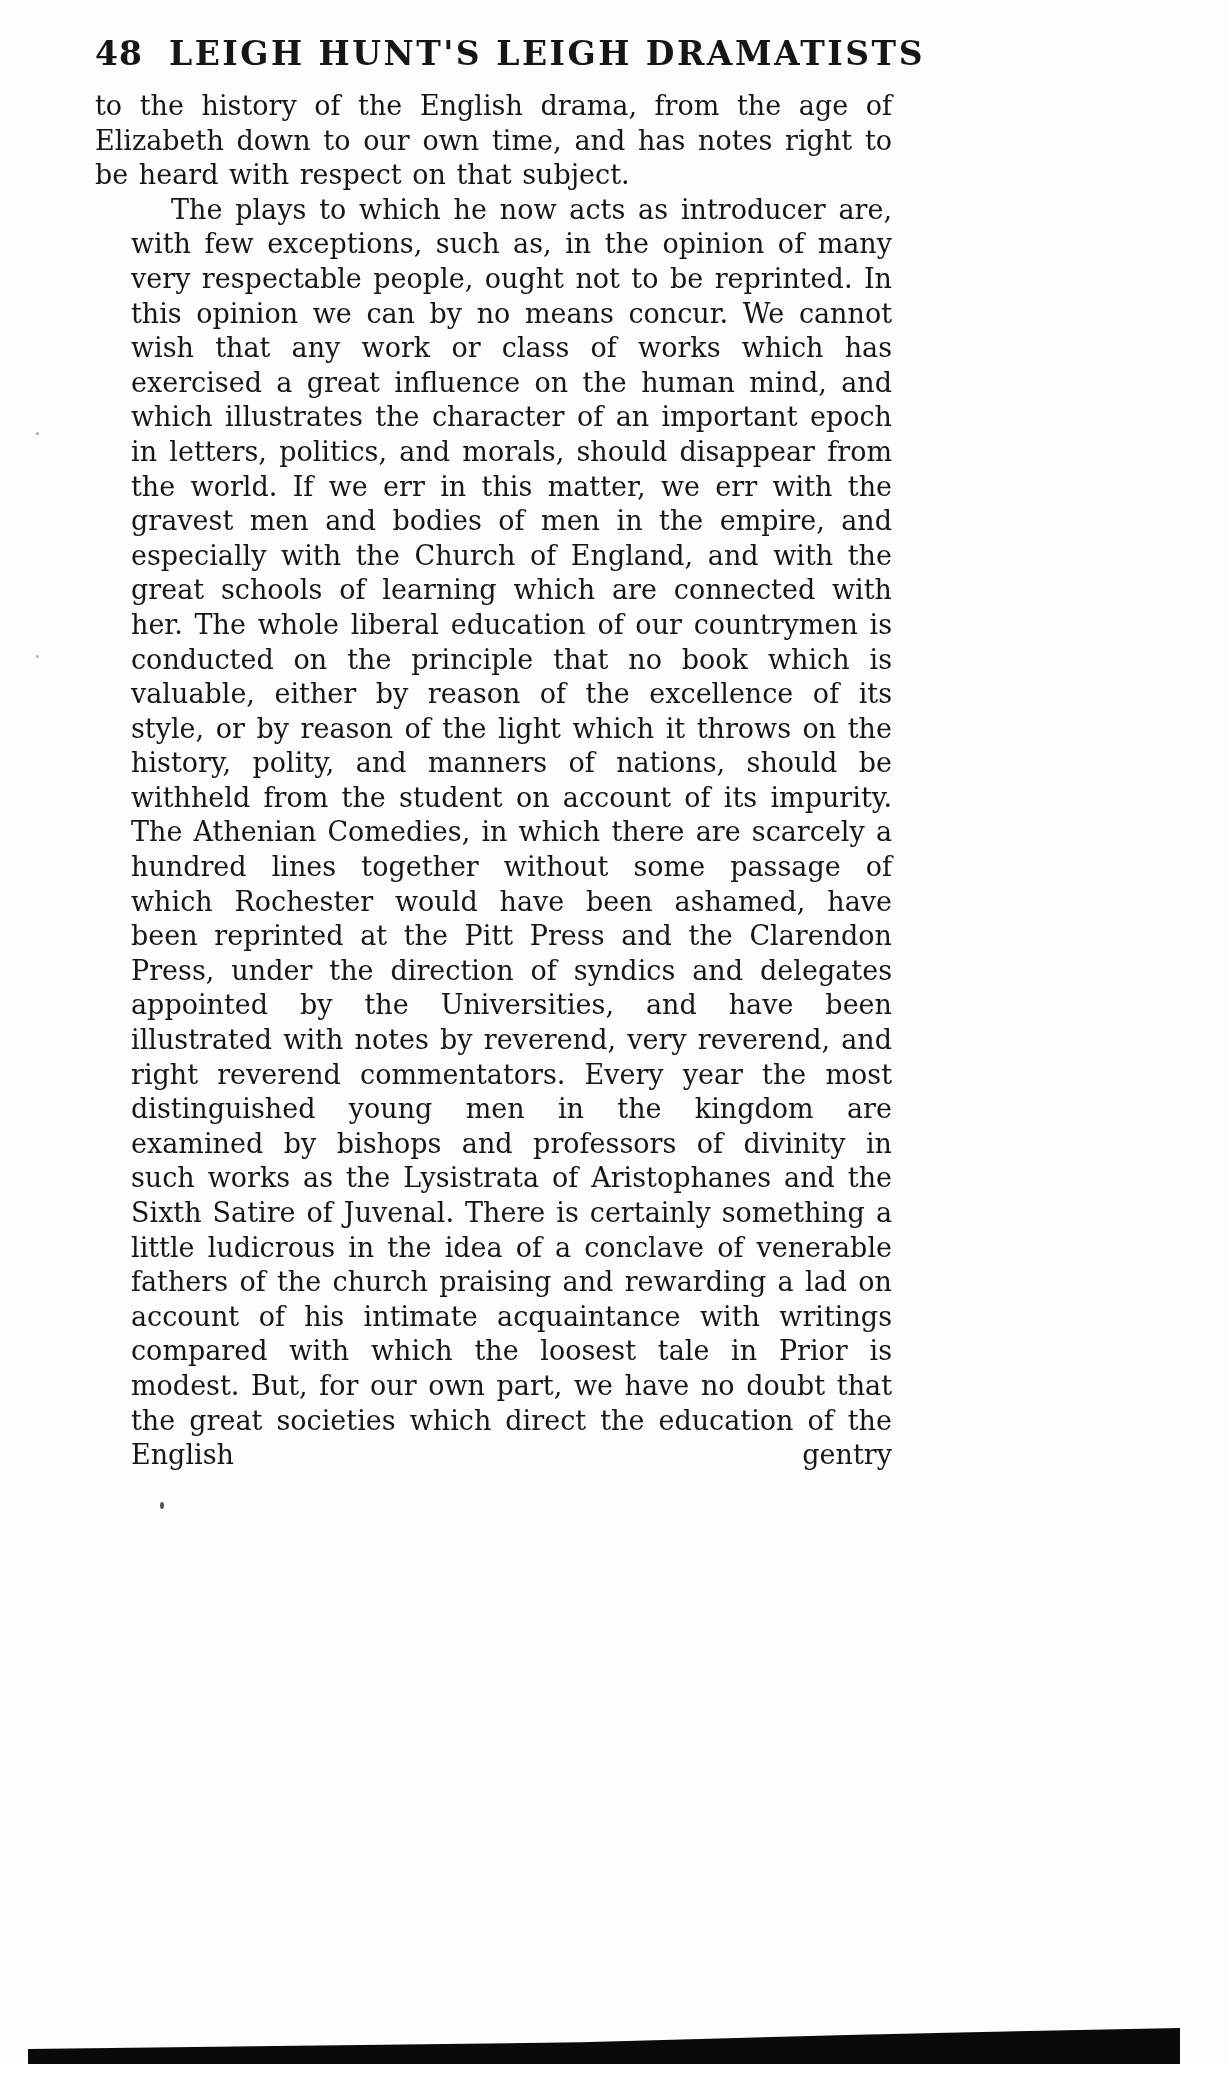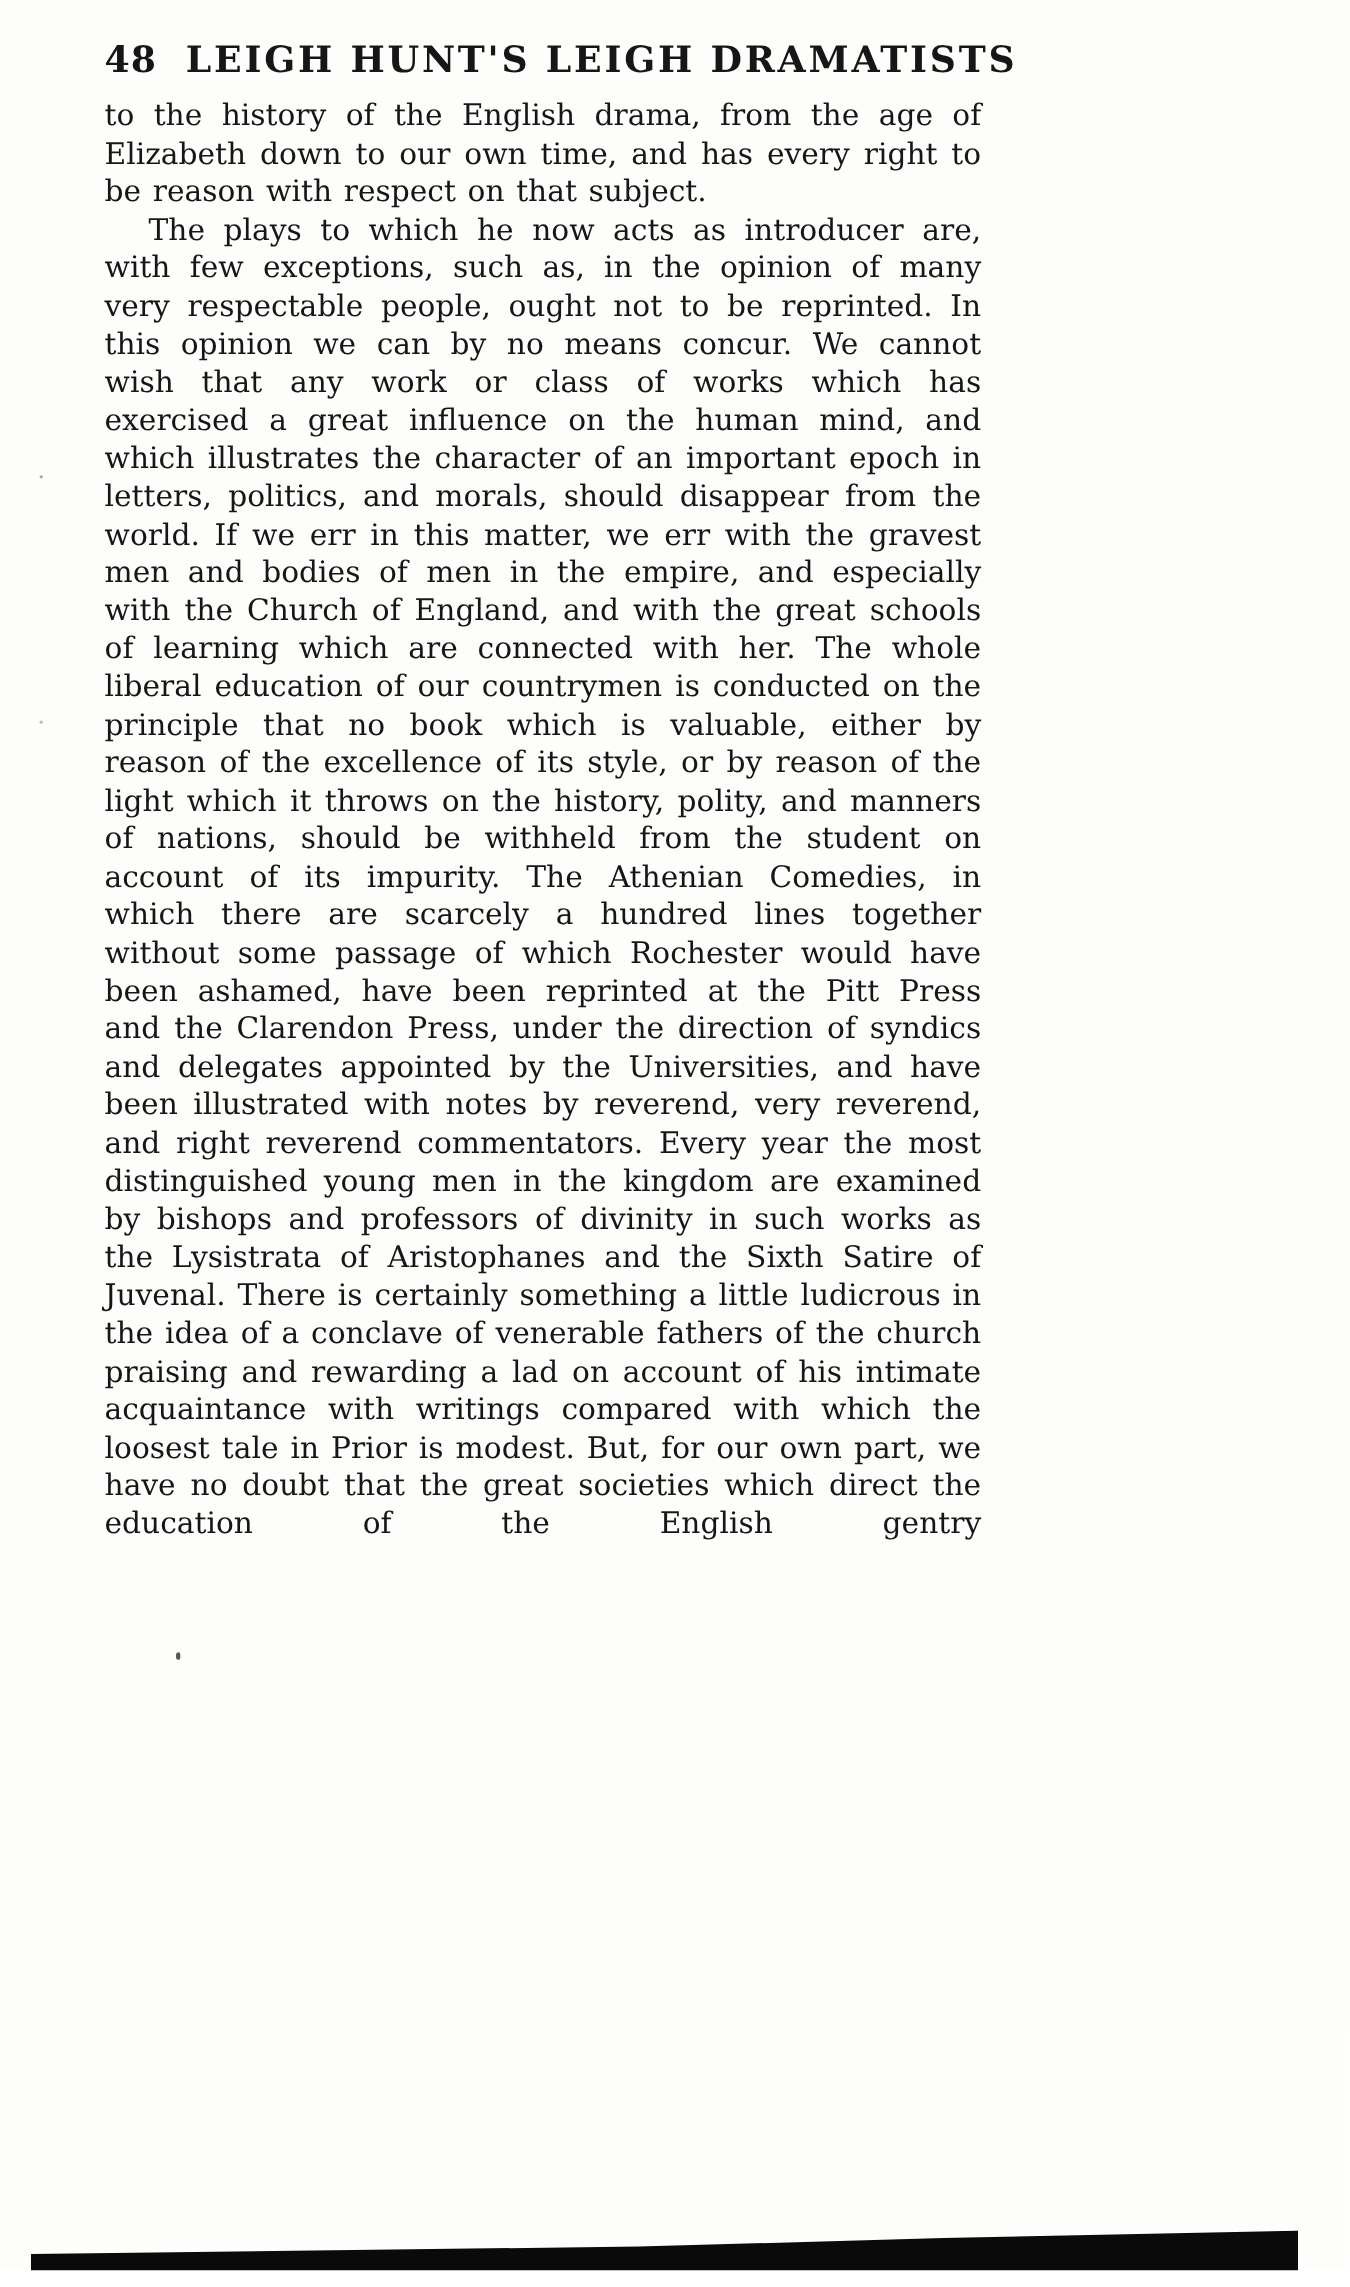--- a/index.html
+++ b/index.html
@@ -38,20 +38,21 @@
   }
   .body-copy p {
     margin: 0;
     font-size: 27px;
     line-height: 34.6px;
     text-align: justify;
     word-spacing: 2px;
   }
   .body-copy p.indent {
     text-indent: 40px;
+    margin-left: 36px;
   }
   .body-copy p.continues {
     text-align-last: justify;
   }
   .scan-speck {
     position: absolute;
     background: #555;
     border-radius: 50%;
   }
   .speck-a { left: 160px; top: 1502px; width: 4px; height: 7px; }
@@ -73,21 +74,21 @@
 <div class="page">
 
   <div class="text-block">
 
     <div class="running-head">
       <span class="page-number">48</span>
       <span class="head-title">LEIGH HUNT'S LEIGH DRAMATISTS</span>
     </div>
 
     <div class="body-copy">
-      <p>to the history of the English drama, from the age of Elizabeth down to our own time, and has every right to be reason with respect on that subject.</p>
+      <p>to the history of the English drama, from the age of Elizabeth down to our own time, and has notes right to be heard with respect on that subject.</p>
       <p class="indent continues">The plays to which he now acts as introducer are, with few exceptions, such as, in the opinion of many very respectable people, ought not to be reprinted. In this opinion we can by no means concur. We cannot wish that any work or class of works which has exercised a great influence on the human mind, and which illustrates the character of an important epoch in letters, politics, and morals, should disappear from the world. If we err in this matter, we err with the gravest men and bodies of men in the empire, and especially with the Church of England, and with the great schools of learning which are connected with her. The whole liberal education of our countrymen is conducted on the principle that no book which is valuable, either by reason of the excellence of its style, or by reason of the light which it throws on the history, polity, and manners of nations, should be withheld from the student on account of its impurity. The Athenian Comedies, in which there are scarcely a hundred lines together without some passage of which Rochester would have been ashamed, have been reprinted at the Pitt Press and the Clarendon Press, under the direction of syndics and delegates appointed by the Universities, and have been illustrated with notes by reverend, very reverend, and right reverend commentators. Every year the most distinguished young men in the kingdom are examined by bishops and professors of divinity in such works as the Lysistrata of Aristophanes and the Sixth Satire of Juvenal. There is certainly something a little ludicrous in the idea of a conclave of venerable fathers of the church praising and rewarding a lad on account of his intimate acquaintance with writings compared with which the loosest tale in Prior is modest. But, for our own part, we have no doubt that the great societies which direct the education of the English gentry</p>
     </div>
 
   </div>
 
   <span class="scan-speck speck-a"></span>
   <span class="scan-speck speck-b"></span>
   <span class="scan-speck speck-c"></span>
 
   <div class="scan-bar"></div>

